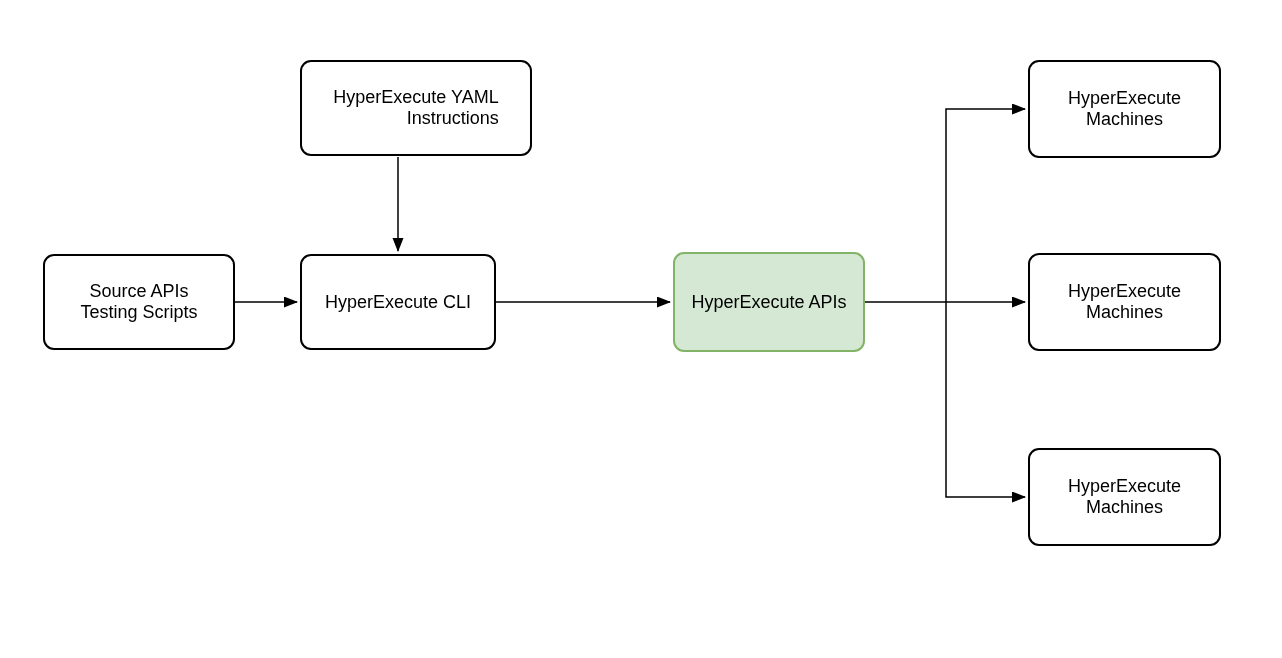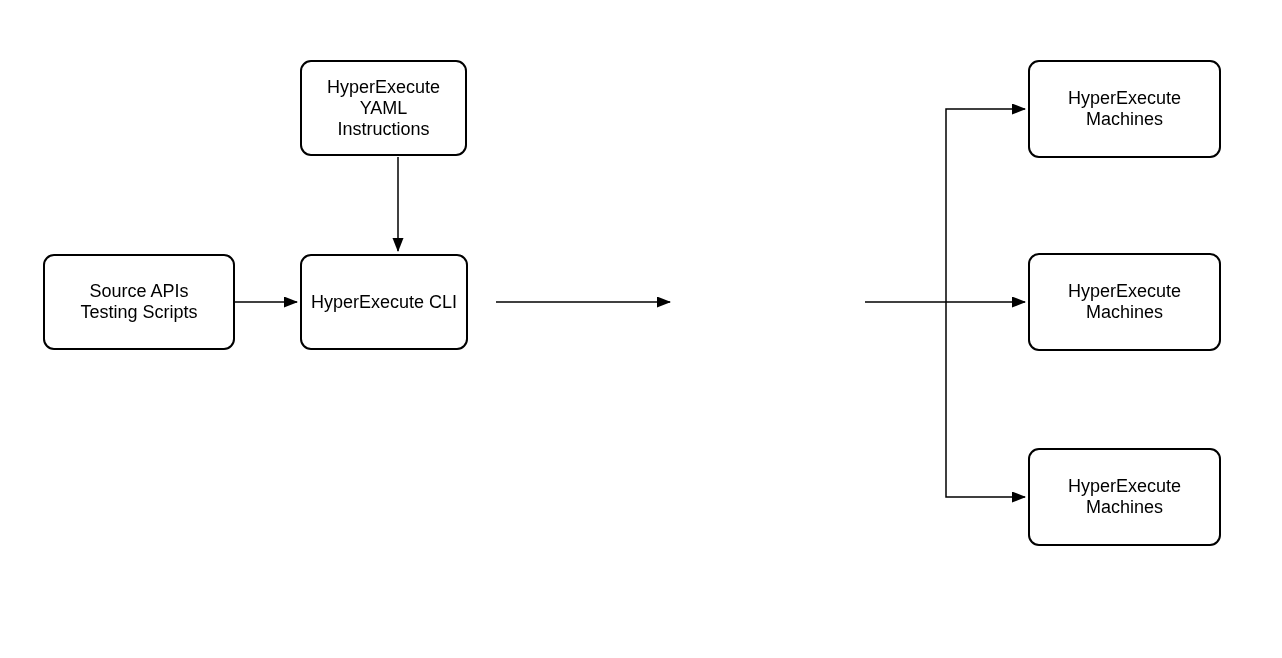--- a/index.html
+++ b/index.html
@@ -35,23 +35,23 @@
     white-space: pre-line;
     font-size: 18px;
     line-height: 21px;
     color: #000000;
     padding: 2px;
   }
   .node-green {
     background: #d5e8d4;
     border-color: #82b366;
   }
-  .n-yaml    { left: 300px;  top: 60px;  width: 167px; height: 96px; }
+  .n-yaml    { left: 300px;  top: 60px;  width: 232px; height: 96px; text-align: right; }
   .n-source  { left: 43px;   top: 254px; width: 192px; height: 96px; }
-  .n-cli     { left: 300px;  top: 254px; width: 168px; height: 96px; }
+  .n-cli     { left: 300px;  top: 254px; width: 196px; height: 96px; }
   .n-apis    { left: 673px;  top: 252px; width: 192px; height: 100px; }
   .n-m-top   { left: 1028px; top: 60px;  width: 193px; height: 98px; }
   .n-m-mid   { left: 1028px; top: 253px; width: 193px; height: 98px; }
   .n-m-bot   { left: 1028px; top: 448px; width: 193px; height: 98px; }
 </style>
 </head>
 <body>
 
 <div class="canvas">
 
@@ -76,20 +76,21 @@
   </svg>
 
   <div class="node n-yaml">HyperExecute YAML
 Instructions</div>
 
   <div class="node n-source">Source APIs
 Testing Scripts</div>
 
   <div class="node n-cli">HyperExecute CLI</div>
 
+  <div class="node node-green n-apis">HyperExecute APIs</div>
 
   <div class="node n-m-top">HyperExecute
 Machines</div>
 
   <div class="node n-m-mid">HyperExecute
 Machines</div>
 
   <div class="node n-m-bot">HyperExecute
 Machines</div>
 

